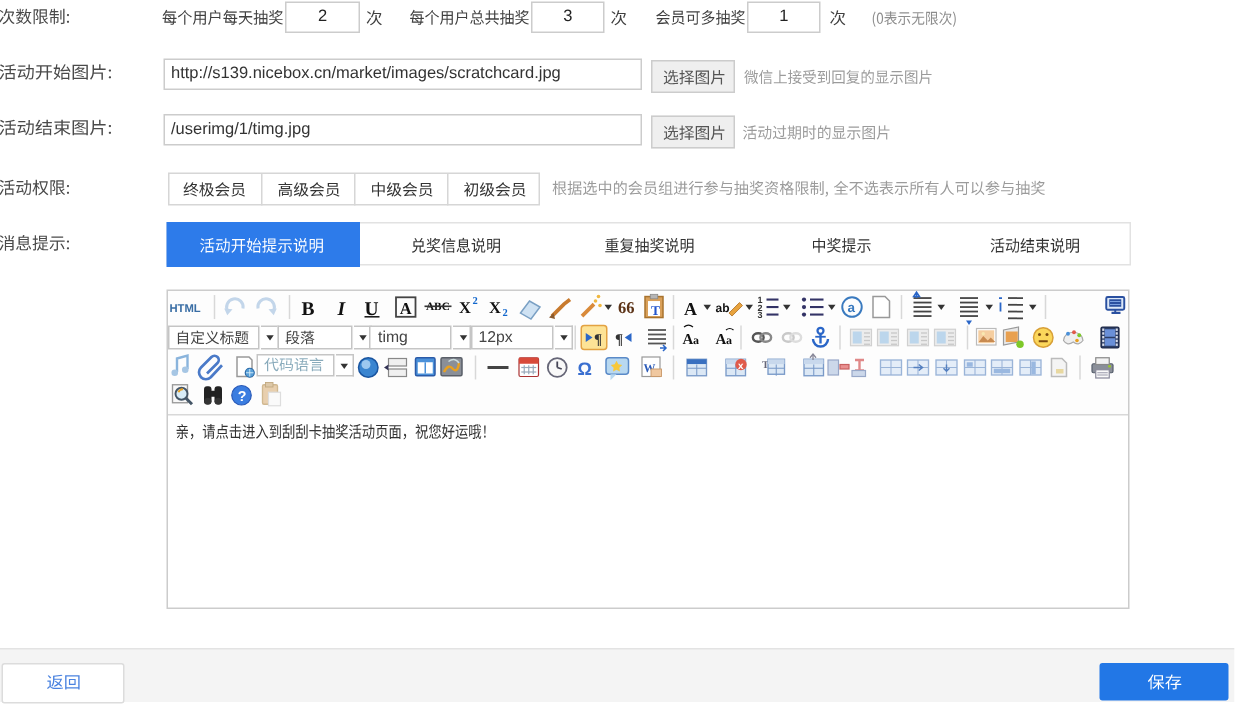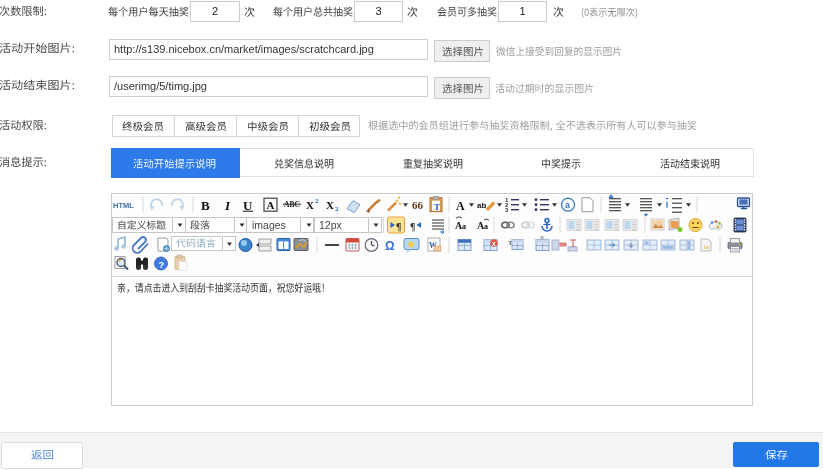--- a/index.html
+++ b/index.html
@@ -237,21 +237,21 @@
       <use href="#g24" x="0.0"></use>
       <use href="#g25" x="100.0"></use>
       <use href="#g42" x="200.0"></use>
       <use href="#g43" x="300.0"></use>
       <use href="#g28" x="400.0"></use>
       <use href="#g29" x="500.0"></use>
       <use href="#g4" x="600.0"></use>
     </g>
   </svg>
 <div style="position:absolute;left:109px;top:76px;width:319px;height:21px;border:1px solid #ccc;background:#fff"></div>
-<div style="position:absolute;left:114px;top:76px;width:310px;height:21px;line-height:21px;font:11px/21px 'Liberation Sans';color:#333">/userimg/5/timg.jpg</div>
+<div style="position:absolute;left:114px;top:76px;width:310px;height:21px;line-height:21px;font:11px/21px 'Liberation Sans';color:#333">/userimg/1/timg.jpg</div>
 <div style="position:absolute;left:434px;top:77px;width:56px;height:22px;border:1px solid #ccc;background:#efefef"></div>
 <svg style="position:absolute;left:442.0px;top:81.1px" width="42.0" height="15.8" viewBox="0 0 42.0 15.8">
     <g fill="#555" transform="translate(0,11.45) scale(0.10500,0.10500)">
       <use href="#g30" x="0.0"></use>
       <use href="#g31" x="100.0"></use>
       <use href="#g28" x="200.0"></use>
       <use href="#g29" x="300.0"></use>
     </g>
   </svg>
 <svg style="position:absolute;left:495.0px;top:81.3px" width="99.0" height="15.5" viewBox="0 0 99.0 15.5">
@@ -429,21 +429,21 @@
       <use href="#g80" x="300.0"></use>
       <use href="#g81" x="400.0"></use>
     </g>
   </svg>
 <svg style="position:absolute;left:190.0px;top:217.7px" width="20.0" height="14.7" viewBox="0 0 20.0 14.7">
     <g fill="#444" transform="translate(0,10.68) scale(0.10000,0.09800)">
       <use href="#g82" x="0.0"></use>
       <use href="#g83" x="100.0"></use>
     </g>
   </svg>
-<div style="position:absolute;left:252px;top:217px;width:50px;height:16px;line-height:16px;font:10.5px/16px 'Liberation Sans';color:#444">images</div>
+<div style="position:absolute;left:252px;top:217px;width:50px;height:16px;line-height:16px;font:10.5px/16px 'Liberation Sans';color:#444">timg</div>
 <div style="position:absolute;left:319px;top:217px;width:50px;height:32px;line-height:16px;font:10.5px/16px 'Liberation Sans';color:#444">12px</div>
 <div style="position:absolute;left:171px;top:236px;width:52px;height:15px;border:1px solid #c5c5c5;background:#fff"></div>
 <div style="position:absolute;left:224px;top:236px;width:12px;height:15px;border:1px solid #c5c5c5;border-left:none;background:#fff"></div>
 <svg style="position:absolute;left:176.0px;top:236.2px" width="40.0" height="14.7" viewBox="0 0 40.0 14.7">
     <g fill="#8ab" transform="translate(0,10.68) scale(0.10000,0.09800)">
       <use href="#g84" x="0.0"></use>
       <use href="#g85" x="100.0"></use>
       <use href="#g86" x="200.0"></use>
       <use href="#g87" x="300.0"></use>
     </g>

